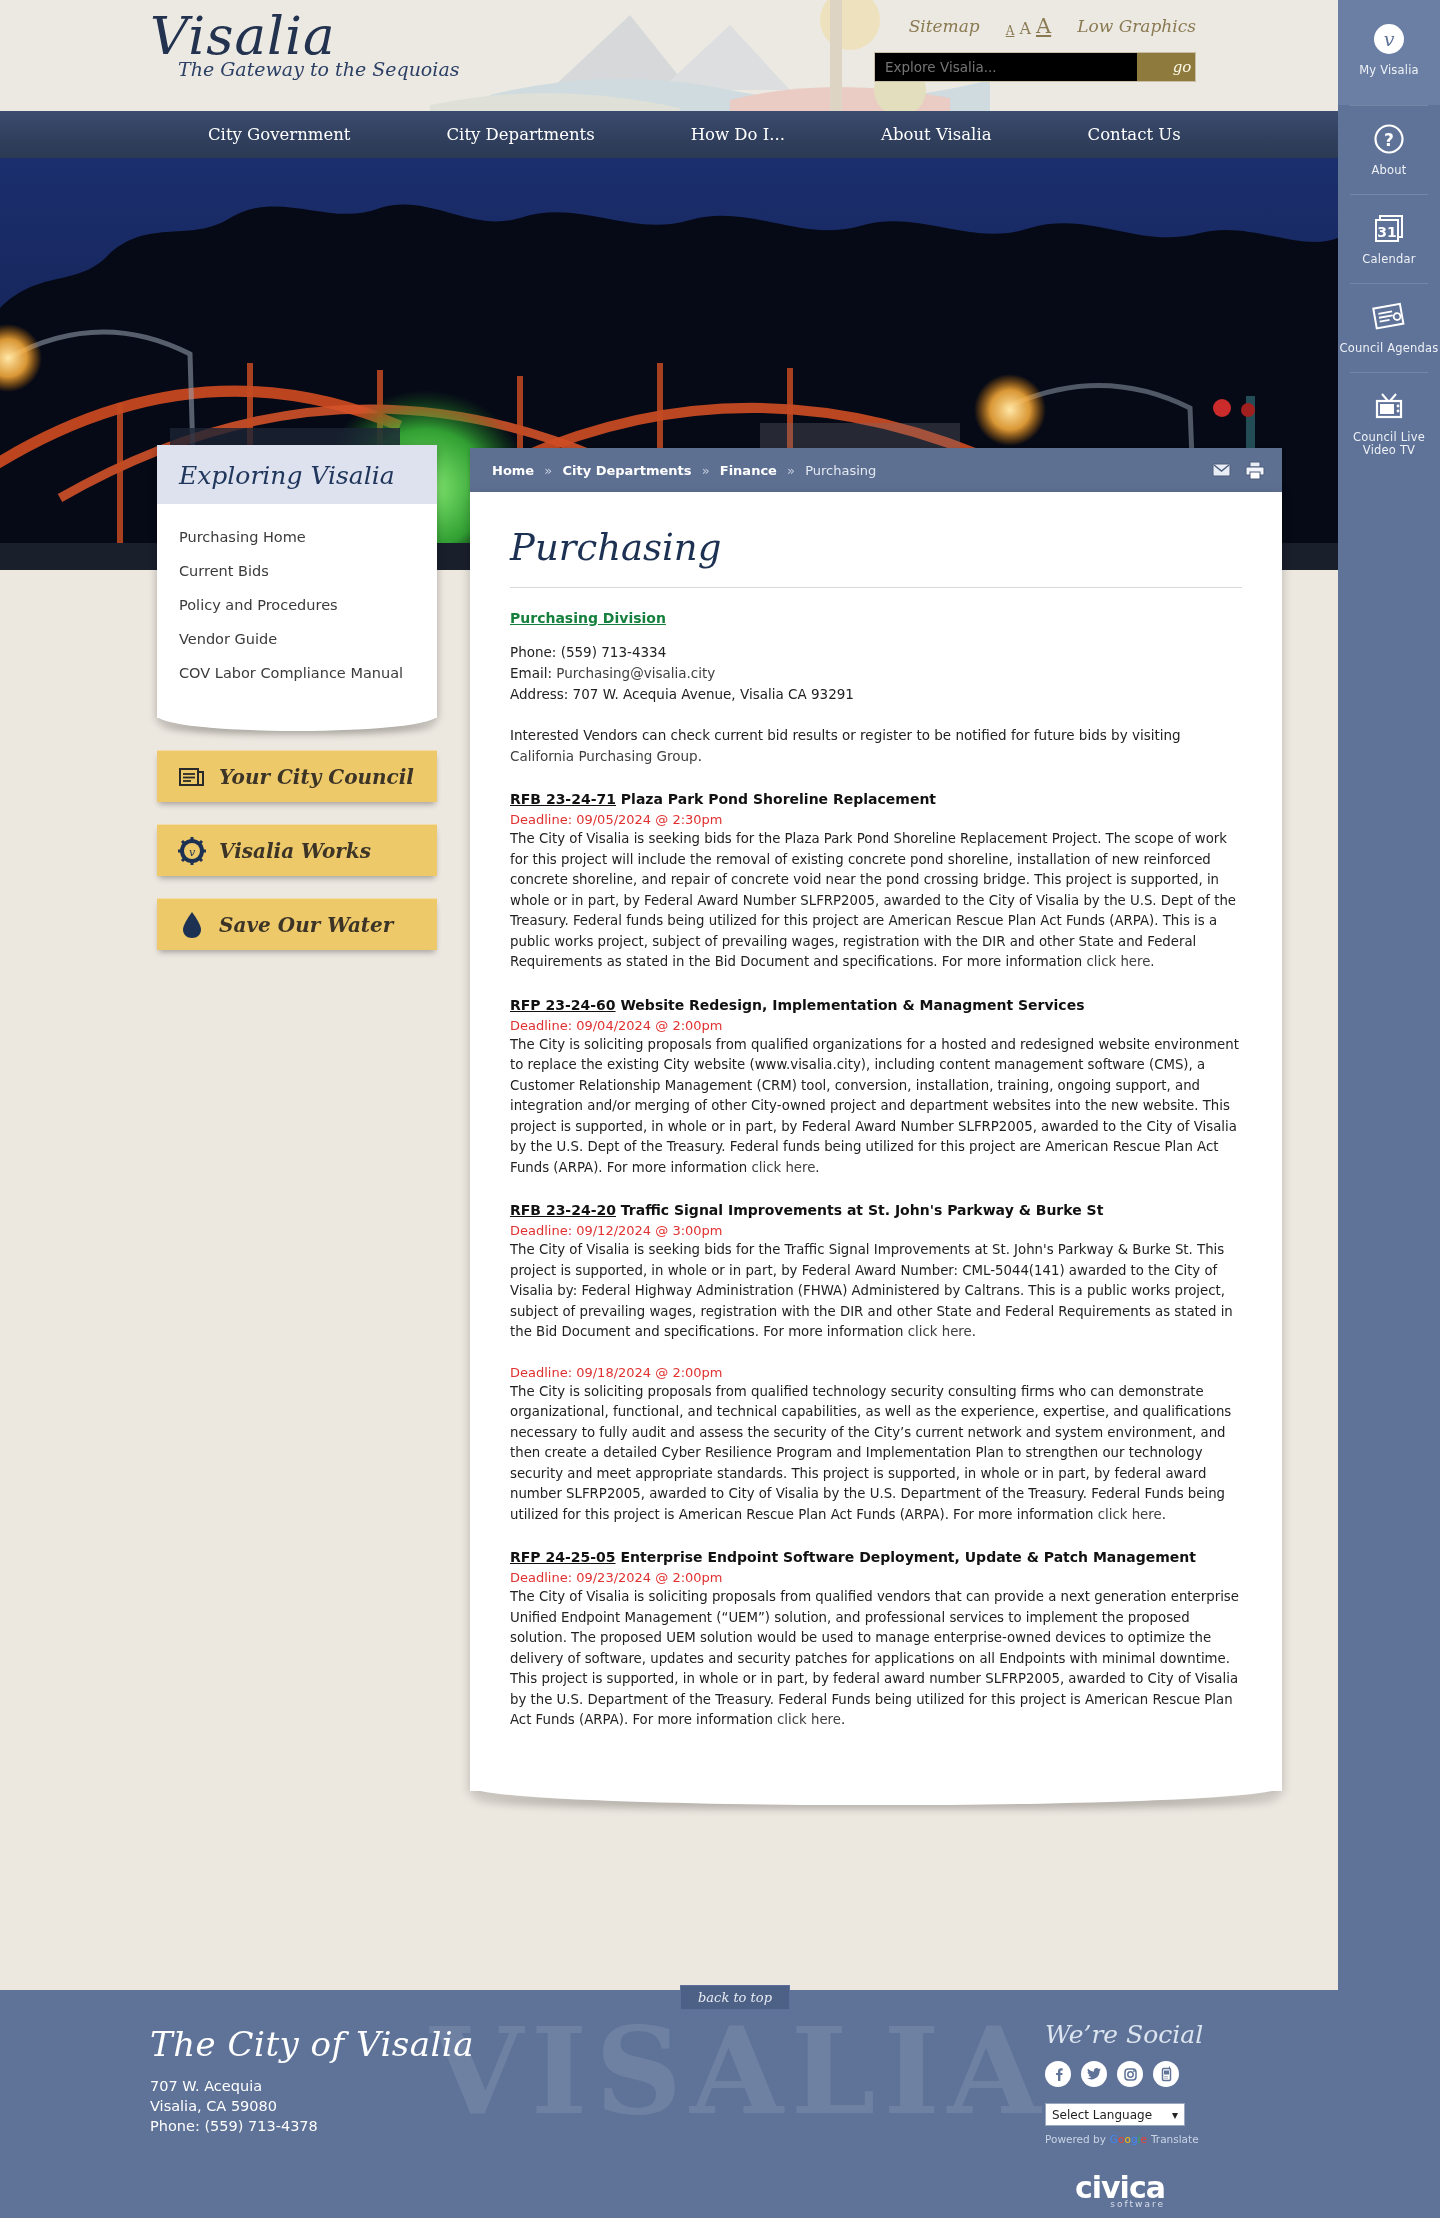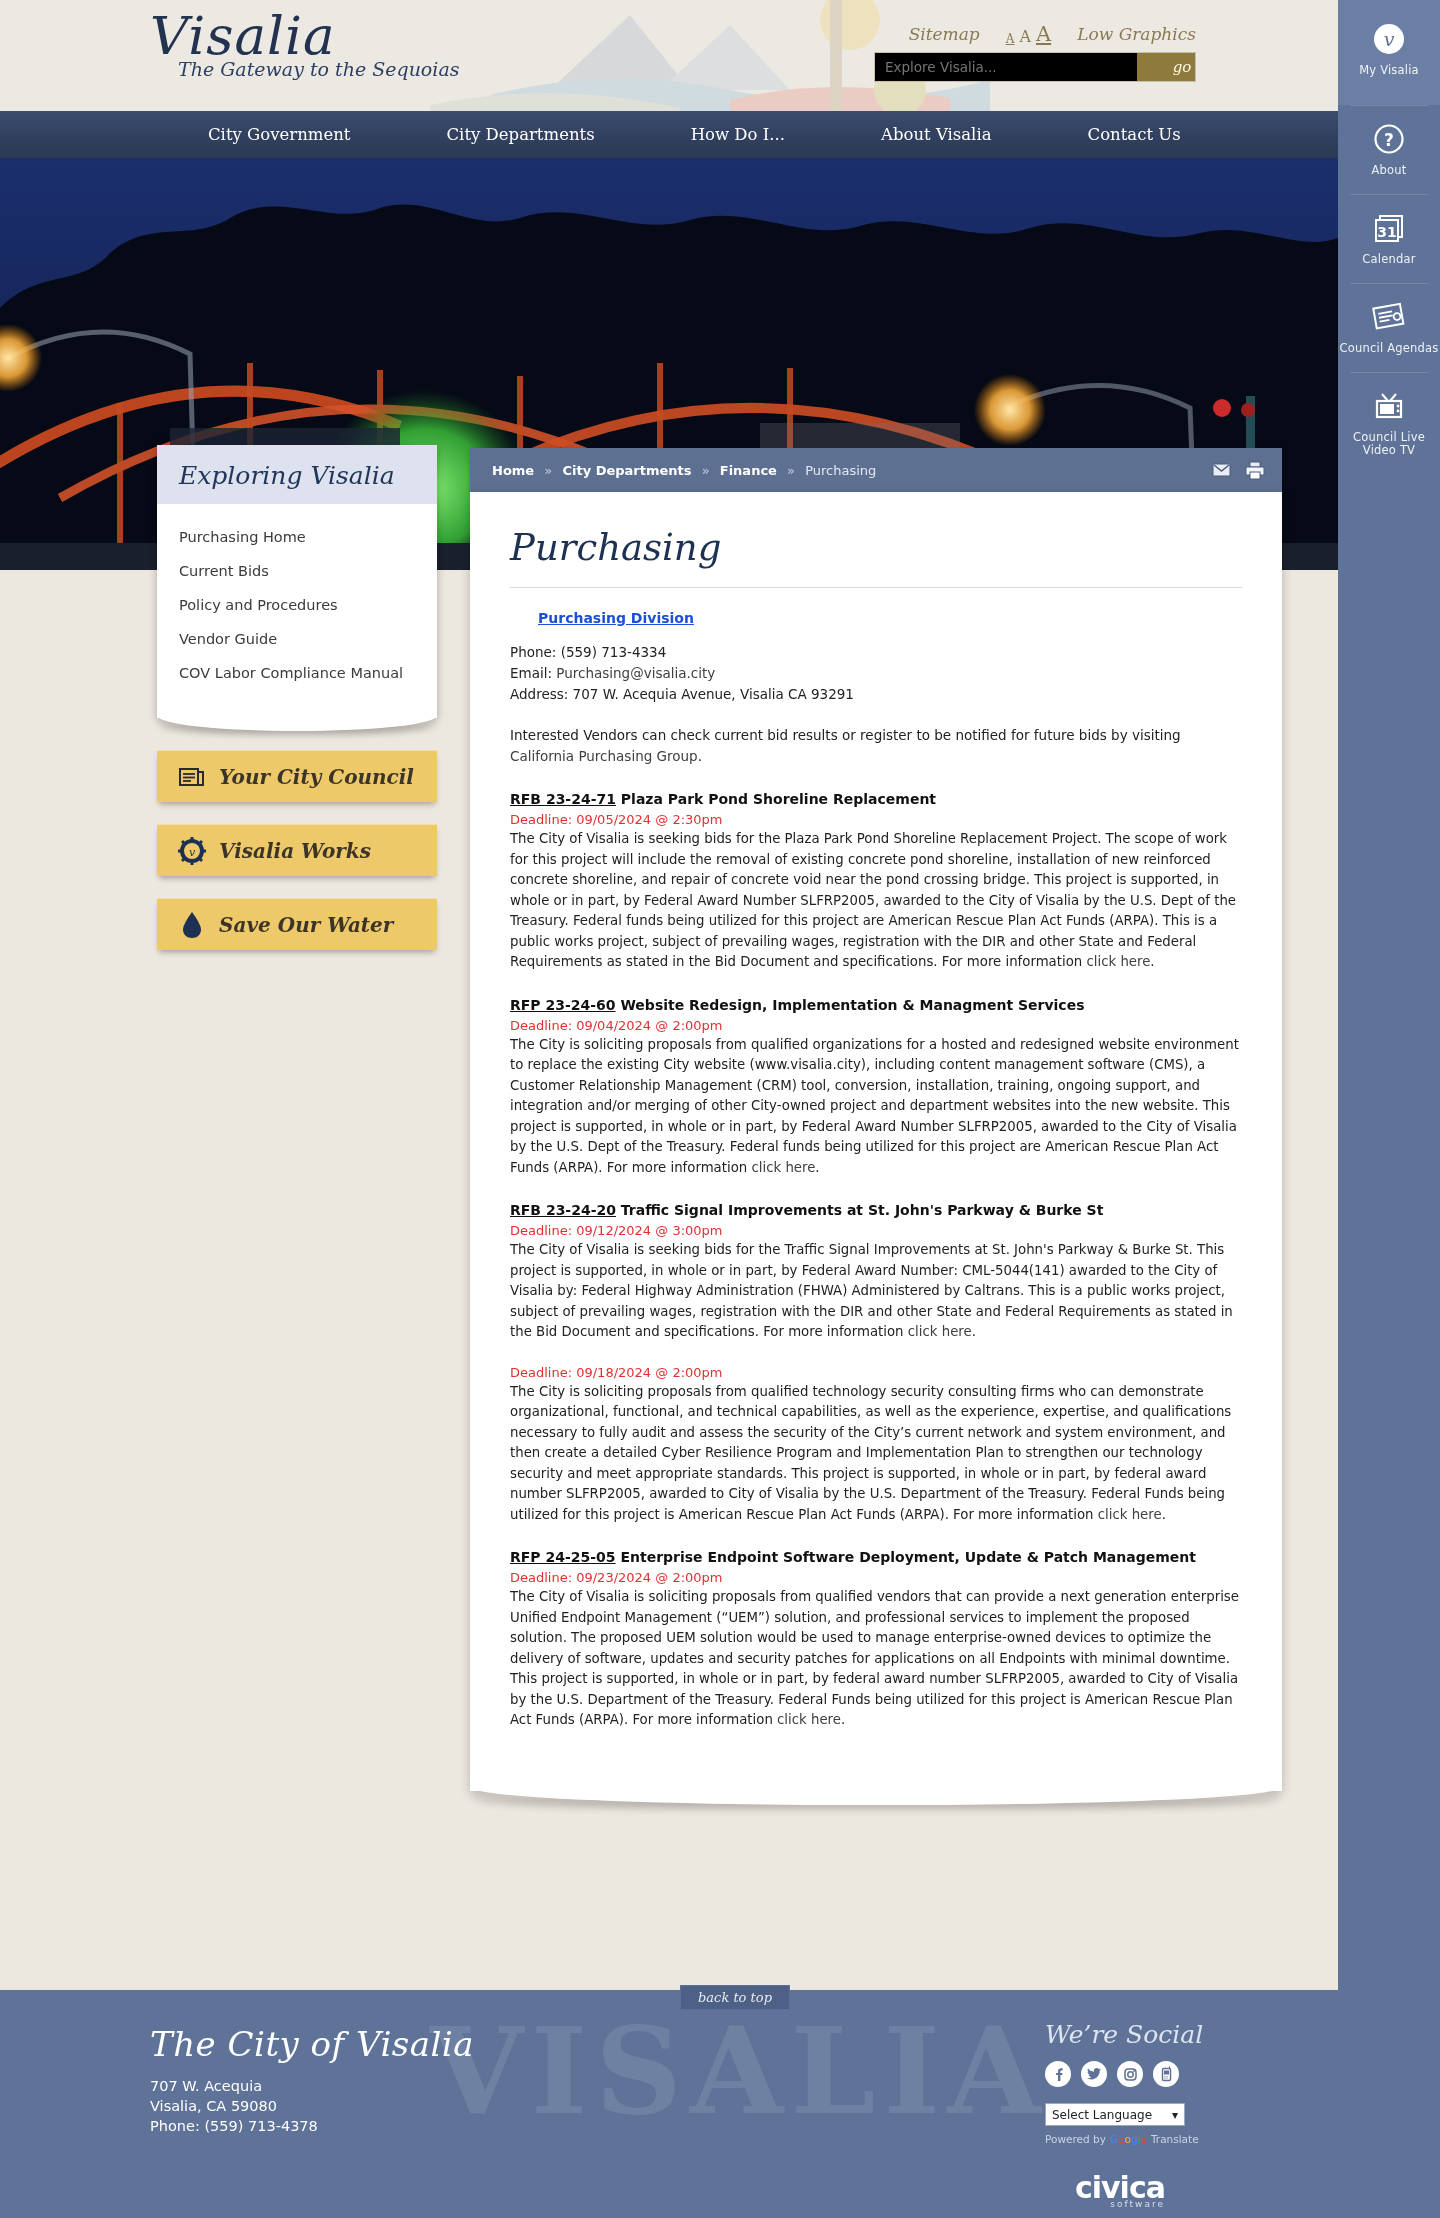--- a/index.html
+++ b/index.html
@@ -52,21 +52,20 @@
     color: #22324f; letter-spacing: 1px;
   }
   .logo .tagline {
     font-size: 19px; font-style: italic; color: #2c4066;
     margin-left: 28px; margin-top: -6px;
   }
   .util {
     position: absolute; right: 102px; top: 14px;
     display: flex; align-items: center; gap: 26px;
     padding-right: 40px;
-    margin-top: 8px;
   }
   .util a {
     font-family: "DejaVu Serif", serif; font-style: italic;
     font-size: 17px; color: #8a7a52; text-decoration: none;
   }
   .fontsizer { display:flex; align-items: flex-end; gap: 5px; color:#8a7a52;
     font-family:"DejaVu Serif",serif; }
   .fontsizer span { cursor:pointer; }
   .fs-s { font-size: 12px; text-decoration: underline; }
   .fs-m { font-size: 16px; }
@@ -180,22 +179,22 @@
     background:#ffffff;
     border-radius: 0 0 48% 48% / 0 0 100% 100%;
     box-shadow: 0 7px 8px -4px rgba(0,0,0,.28);
   }
   .paper h1 {
     font-family: "DejaVu Serif", serif; font-style: italic; font-weight: normal;
     font-size: 37px; color: #1d3152; padding-bottom: 18px;
     border-bottom: 1px solid #d9d9d9; margin-bottom: 22px;
   }
   .sec-title {
-    font-size: 14px; font-weight: bold; color: #1d4ed8;
-    text-decoration: underline; margin-bottom: 16px; margin-left: 28px;
+    font-size: 14px; font-weight: bold; color: #15803d;
+    text-decoration: underline; margin-bottom: 16px;
   }
   .contact-line { font-size: 13.5px; color: #222; line-height: 21px; }
   .contact-line a, .paper a.lnk { color: #404040; text-decoration: none; }
   .intro { font-size: 13.5px; color: #222; line-height: 21px; margin-top: 20px; }
 
   .bid { margin-top: 22px; }
   .bid-title { font-size: 14px; color: #111; font-weight: bold; line-height: 20px; }
   .bid-title .num { text-decoration: underline; }
   .bid-deadline { font-size: 13px; color: #e03030; margin-top: 3px; }
   .bid-body { font-size: 13.3px; color: #222; line-height: 20.5px; margin-top: 2px; text-align: left; }

